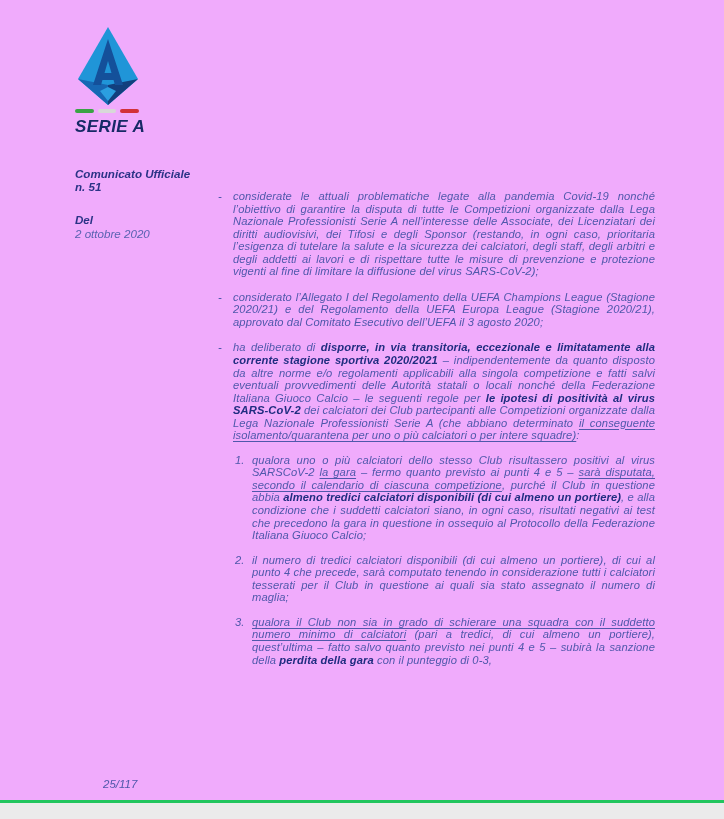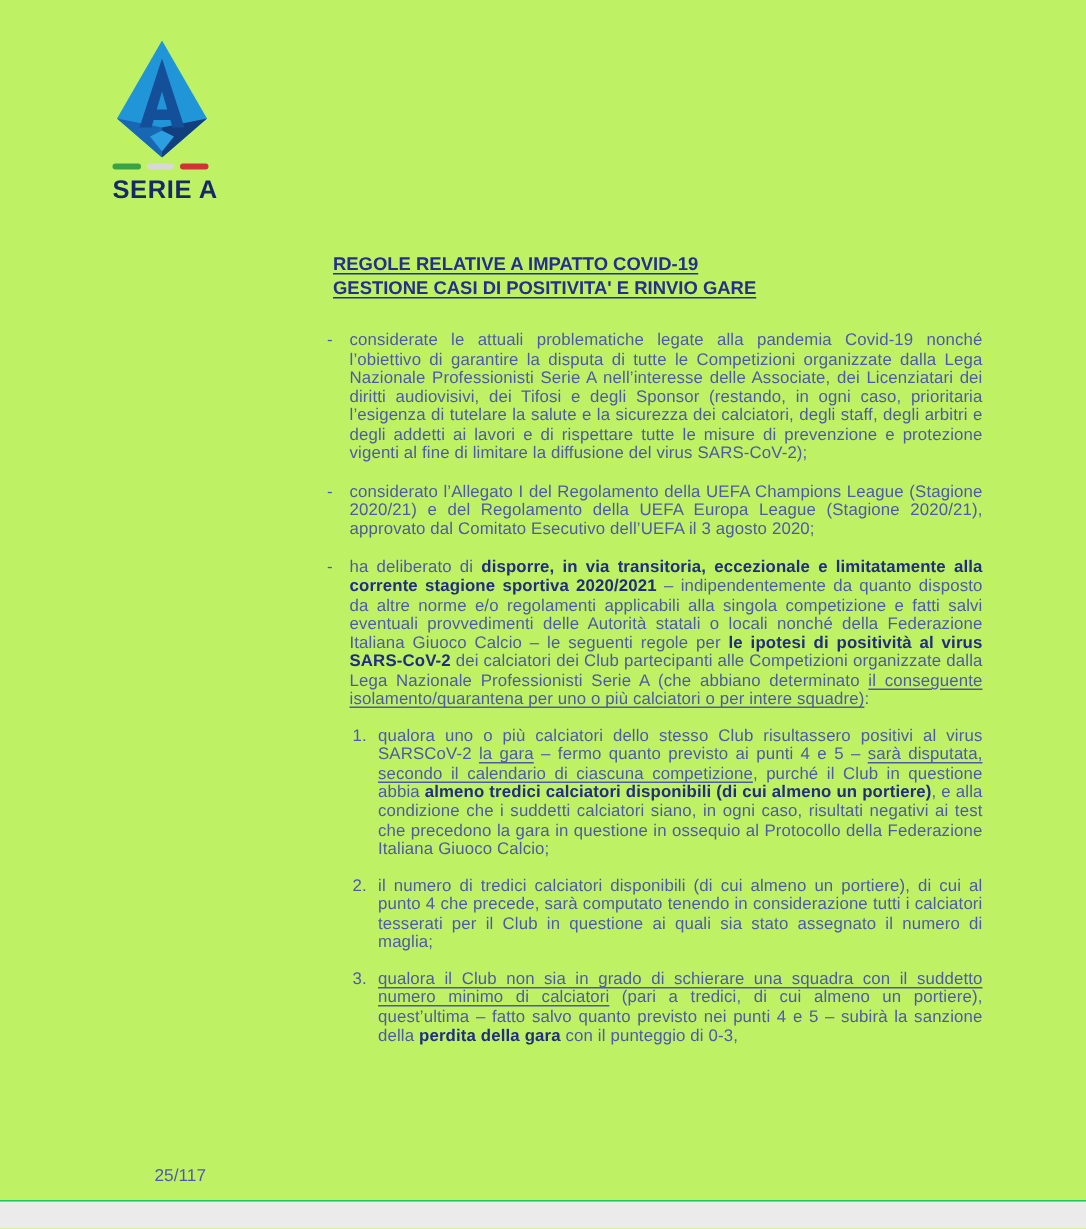--- a/index.html
+++ b/index.html
@@ -4,22 +4,23 @@
 <style>
   html,body{margin:0;padding:0;}
   body{
     width:724px;height:819px;position:relative;
     background:#ebebeb;
     font-family:"Liberation Sans", sans-serif;
     -webkit-font-smoothing:antialiased;
   }
   .page{
     position:absolute;left:0;top:0;width:724px;height:800px;
-    background:#bef264;border-bottom:1px solid #22c55e;
+    background:#f0abfc;border-bottom:3px solid #22c55e;
     overflow:hidden;
+    font-style:italic;
   }
   
   .logo{position:absolute;left:75px;top:27px;width:68px;}
   .logo svg{display:block;margin-left:1px;}
   .flag{display:flex;gap:4px;margin-top:4px;width:64px;}
   .flag span{height:4px;flex:1;border-radius:2px;}
   .wordmark{
     margin-top:4px;font-size:17px;font-weight:bold;color:#172a66;
     letter-spacing:0.4px;white-space:nowrap;
   }
@@ -68,26 +69,28 @@
       <polygon points="32,60 40,64 32,74 24,64" fill="#2b9fe0"></polygon>
     </svg>
     <div class="flag">
       <span style="background:#3aa345"></span>
       <span style="background:#d8d8d8"></span>
       <span style="background:#d23138"></span>
     </div>
     <div class="wordmark">SERIE A</div>
   </div>
 
+  <div class="meta">
+    <div class="bold-line">Comunicato Ufficiale</div>
+    <div class="bold-line">n. 51</div>
+    <div class="bold-line del">Del</div>
+    <div class="date">2 ottobre 2020</div>
+  </div>
 
   <div class="main">
-    <div class="title">
-      <div class="tline">REGOLE RELATIVE A IMPATTO COVID-19</div>
-      <div class="tline">GESTIONE CASI DI POSITIVITA' E RINVIO GARE</div>
-    </div>
     <div id="paragraphs">
         <div class="para dash first"><span class="marker">-</span><span>considerate le attuali problematiche legate alla pandemia Covid-19 nonché l’obiettivo di garantire la disputa di tutte le Competizioni organizzate dalla Lega Nazionale Professionisti Serie A nell’interesse delle Associate, dei Licenziatari dei diritti audiovisivi, dei Tifosi e degli Sponsor (restando, in ogni caso, prioritaria l’esigenza di tutelare la salute e la sicurezza dei calciatori, degli staff, degli arbitri e degli addetti ai lavori e di rispettare tutte le misure di prevenzione e protezione vigenti al fine di limitare la diffusione del virus SARS-CoV-2);</span></div>
         <div class="para dash"><span class="marker">-</span><span>considerato l’Allegato I del Regolamento della UEFA Champions League (Stagione 2020/21) e del Regolamento della UEFA Europa League (Stagione 2020/21), approvato dal Comitato Esecutivo dell’UEFA il 3 agosto 2020;</span></div>
         <div class="para dash"><span class="marker">-</span><span>ha deliberato di </span><span class="b">disporre, in via transitoria, eccezionale e limitatamente alla corrente stagione sportiva 2020/2021</span><span> – indipendentemente da quanto disposto da altre norme e/o regolamenti applicabili alla singola competizione e fatti salvi eventuali provvedimenti delle Autorità statali o locali nonché della Federazione Italiana Giuoco Calcio – le seguenti regole per </span><span class="b">le ipotesi di positività al virus SARS-CoV-2</span><span> dei calciatori dei Club partecipanti alle Competizioni organizzate dalla Lega Nazionale Professionisti Serie A (che abbiano determinato </span><span class="u">il conseguente isolamento/quarantena per uno o più calciatori o per intere squadre)</span><span>:</span></div>
         <div class="para num"><span class="marker">1.</span><span>qualora uno o più calciatori dello stesso Club risultassero positivi al virus SARSCoV-2 </span><span class="u">la gara</span><span> – fermo quanto previsto ai punti 4 e 5 – </span><span class="u">sarà disputata, secondo il calendario di ciascuna competizione</span><span>, purché il Club in questione abbia </span><span class="b">almeno tredici calciatori disponibili (di cui almeno un portiere)</span><span>, e alla condizione che i suddetti calciatori siano, in ogni caso, risultati negativi ai test che precedono la gara in questione in ossequio al Protocollo della Federazione Italiana Giuoco Calcio;</span></div>
         <div class="para num"><span class="marker">2.</span><span>il numero di tredici calciatori disponibili (di cui almeno un portiere), di cui al punto 4 che precede, sarà computato tenendo in considerazione tutti i calciatori tesserati per il Club in questione ai quali sia stato assegnato il numero di maglia;</span></div>
         <div class="para num"><span class="marker">3.</span><span class="u">qualora il Club non sia in grado di schierare una squadra con il suddetto numero minimo di calciatori</span><span> (pari a tredici, di cui almeno un portiere), quest’ultima – fatto salvo quanto previsto nei punti 4 e 5 – subirà la sanzione della </span><span class="b">perdita della gara</span><span> con il punteggio di 0-3,</span></div>
       </div>
   </div>
 

